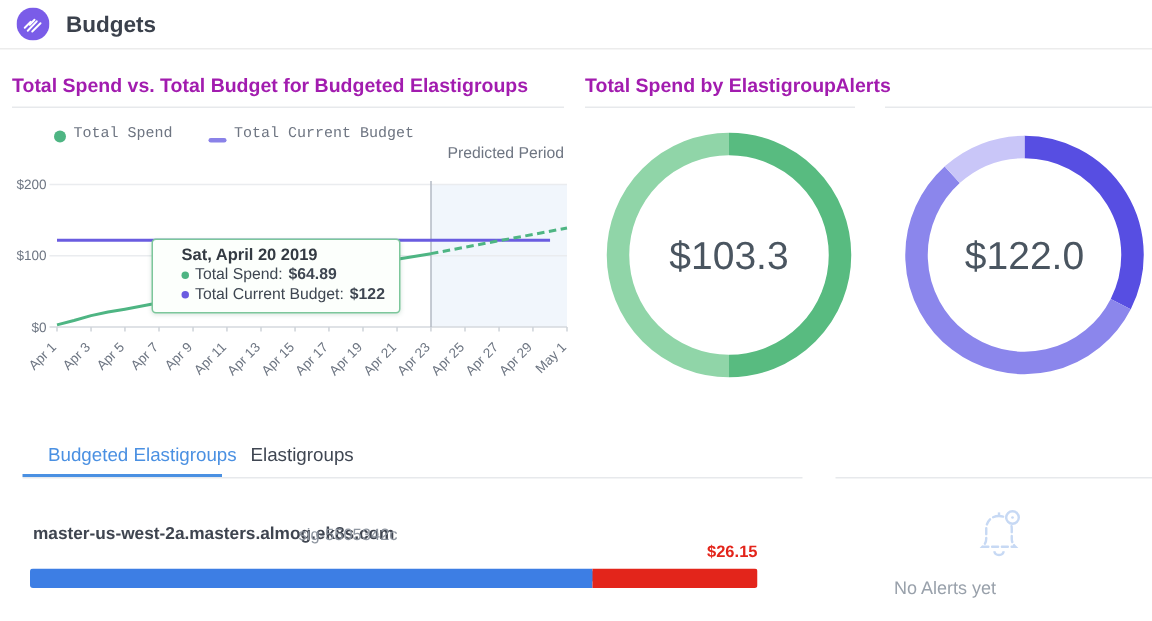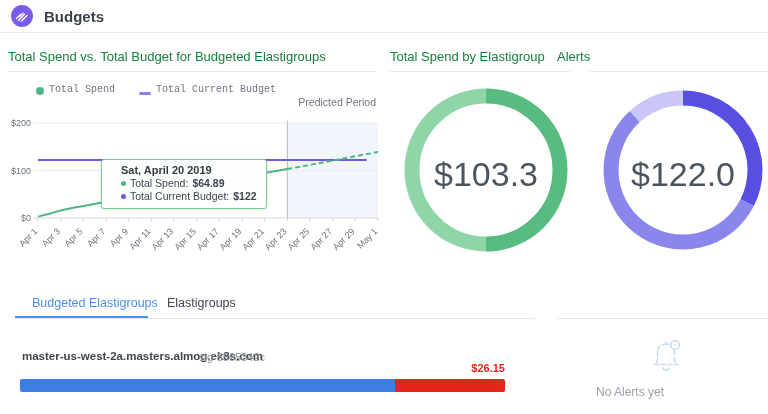--- a/index.html
+++ b/index.html
@@ -8,21 +8,21 @@
     position:relative; width:768px; height:414px; background:#fff;
     font-family:"Liberation Sans","DejaVu Sans",sans-serif; color:#3d4450;
     overflow:hidden;
   }
   .abs { position:absolute; }
   
   .header { top:0; left:0; width:768px; height:33px; border-bottom:1px solid #ececec; background:#fff; }
   .logo { top:5px; left:11px; width:22px; height:22px; }
   .header-title { left:44px; top:0; height:47px; line-height:33px; font-size:15px; font-weight:700; color:#3b414c; }
   
-  .section-title { font-size:13px; font-weight:400; color:#15803d; top:49px; white-space:nowrap; }
+  .section-title { font-size:13px; font-weight:700; color:#a21caf; top:49px; white-space:nowrap; }
   .divider { height:1px; background:#e7e9ec; }
   
   .legend { top:84px; left:36px; display:flex; align-items:center; gap:6px; font-size:10px; color:#6e7582; }
   .legend-item { display:flex; align-items:flex-end; gap:5px; cursor:pointer;font-family:Liberation Mono, monospace; }
   .legend-item + .legend-item { margin-left:18px; }
   .dot { width:8px; height:8px; border-radius:50%; }
   .dash { width:12px; height:3px; border-radius:2px; }
   .predicted-label { top:96px; left:246px; width:130px; text-align:right; font-size:10.5px; color:#6e7582; }
   
   .ax { font-size:9px; fill:#6d7582; font-family:"Liberation Sans","DejaVu Sans",sans-serif; }
@@ -30,21 +30,21 @@
   .tooltip {
     top:159px; left:101px; background:#fcfffc; border:1px solid #7cc79b; border-radius:3px;
     padding:4px 9px 5px 19px; box-shadow:0 1px 3px rgba(60,120,90,.18); font-size:10.5px; color:#3e4651;
     white-space:nowrap;
   }
   .tooltip-title { font-size:11px; font-weight:700; color:#333a42; margin-bottom:1px; }
   .tooltip-row { display:flex; align-items:center; gap:4px; line-height:13px; }
   .bullet { width:5px; height:5px; border-radius:50%; display:inline-block; }
   .tooltip-row b { font-weight:700; }
   
-  .donut-value { font-size:34px; color:#4a5560; text-align:center; width:140px; }
+  .donut-value { font-size:26px; color:#4a5560; text-align:center; width:140px; }
   
   .tab { top:296px; font-size:12.5px; cursor:pointer; white-space:nowrap; }
   .tab-active { color:#4a90e2; }
   .tab-inactive { color:#3f4652; }
   .tab-underline { top:316px; left:15px; width:133px; height:2px; background:#4a90e2; }
   .tabs-divider { top:318px; left:15px; width:520px; }
   
   .row-name { top:350px; left:22px; font-size:11.5px; font-weight:700; color:#3f4550; }
   .row-sig { top:351px; left:199px; font-size:11px; color:#8e959f; }
   .bar-label { top:362px; width:100px; text-align:right; font-size:11px; font-weight:600; }

